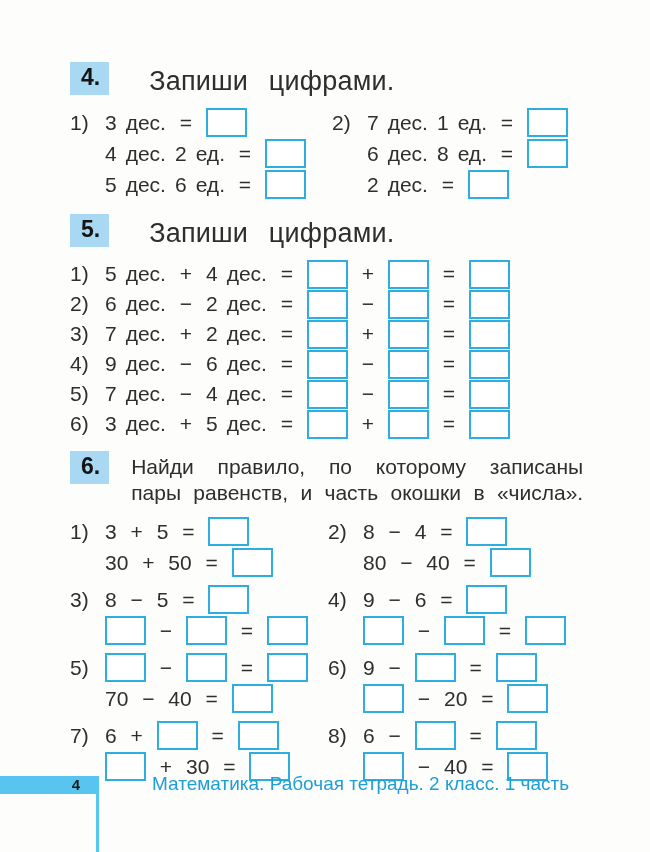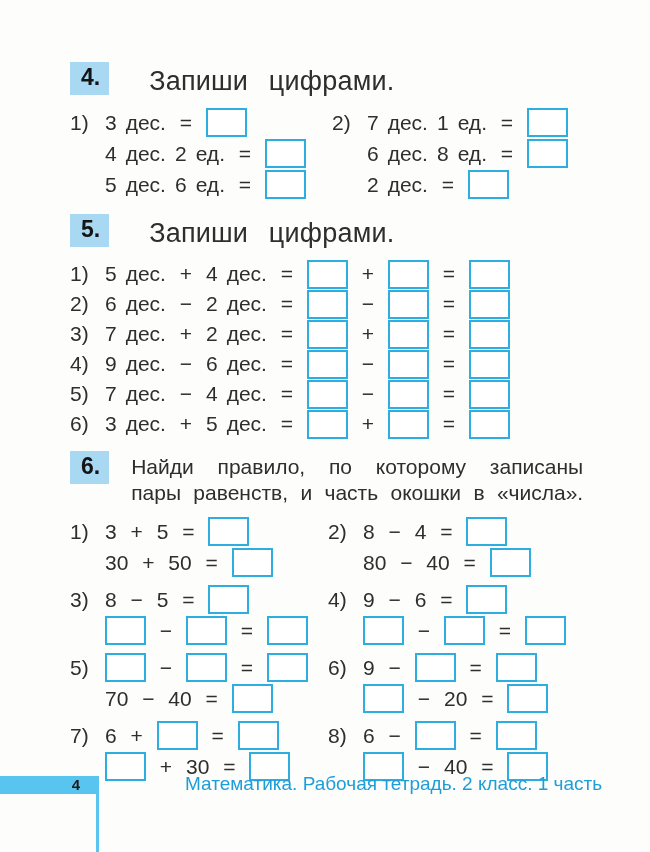--- a/index.html
+++ b/index.html
@@ -74,21 +74,20 @@
   .footer-rule {
     position:absolute; left:96px; top:776px;
     width:3px; height:76px;
     background:#57c5f0;
   }
   .footer-caption {
     position:absolute; left:152px; top:773px;
     font-size:19px;
     color:#1e9ed9;
     white-space:nowrap;
-    margin-left:33px;
   }
 </style>
 </head>
 <body>
 
 <div class="page">
 
   <div class="section sec4">
     <div class="ex-header">
       <div class="badge">4.</div>

